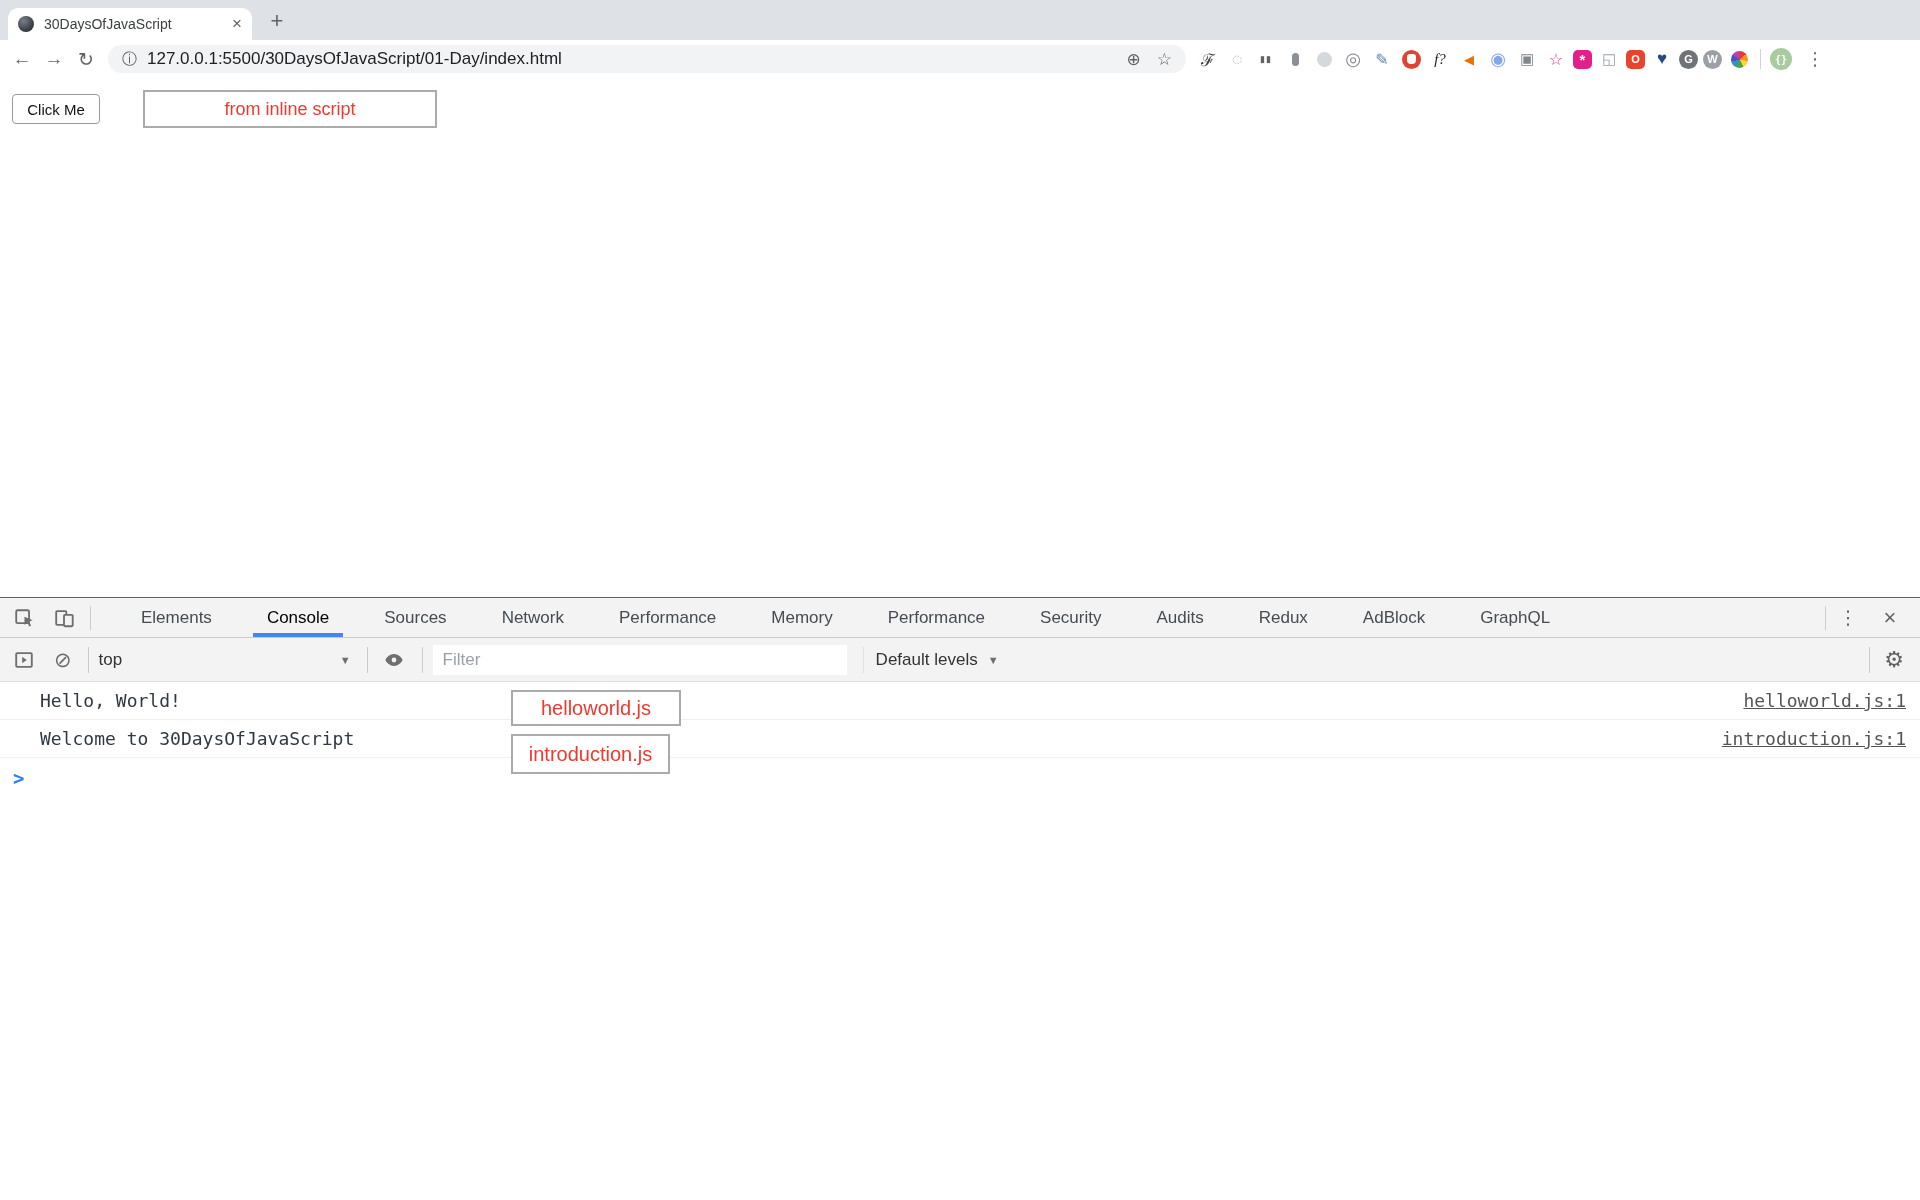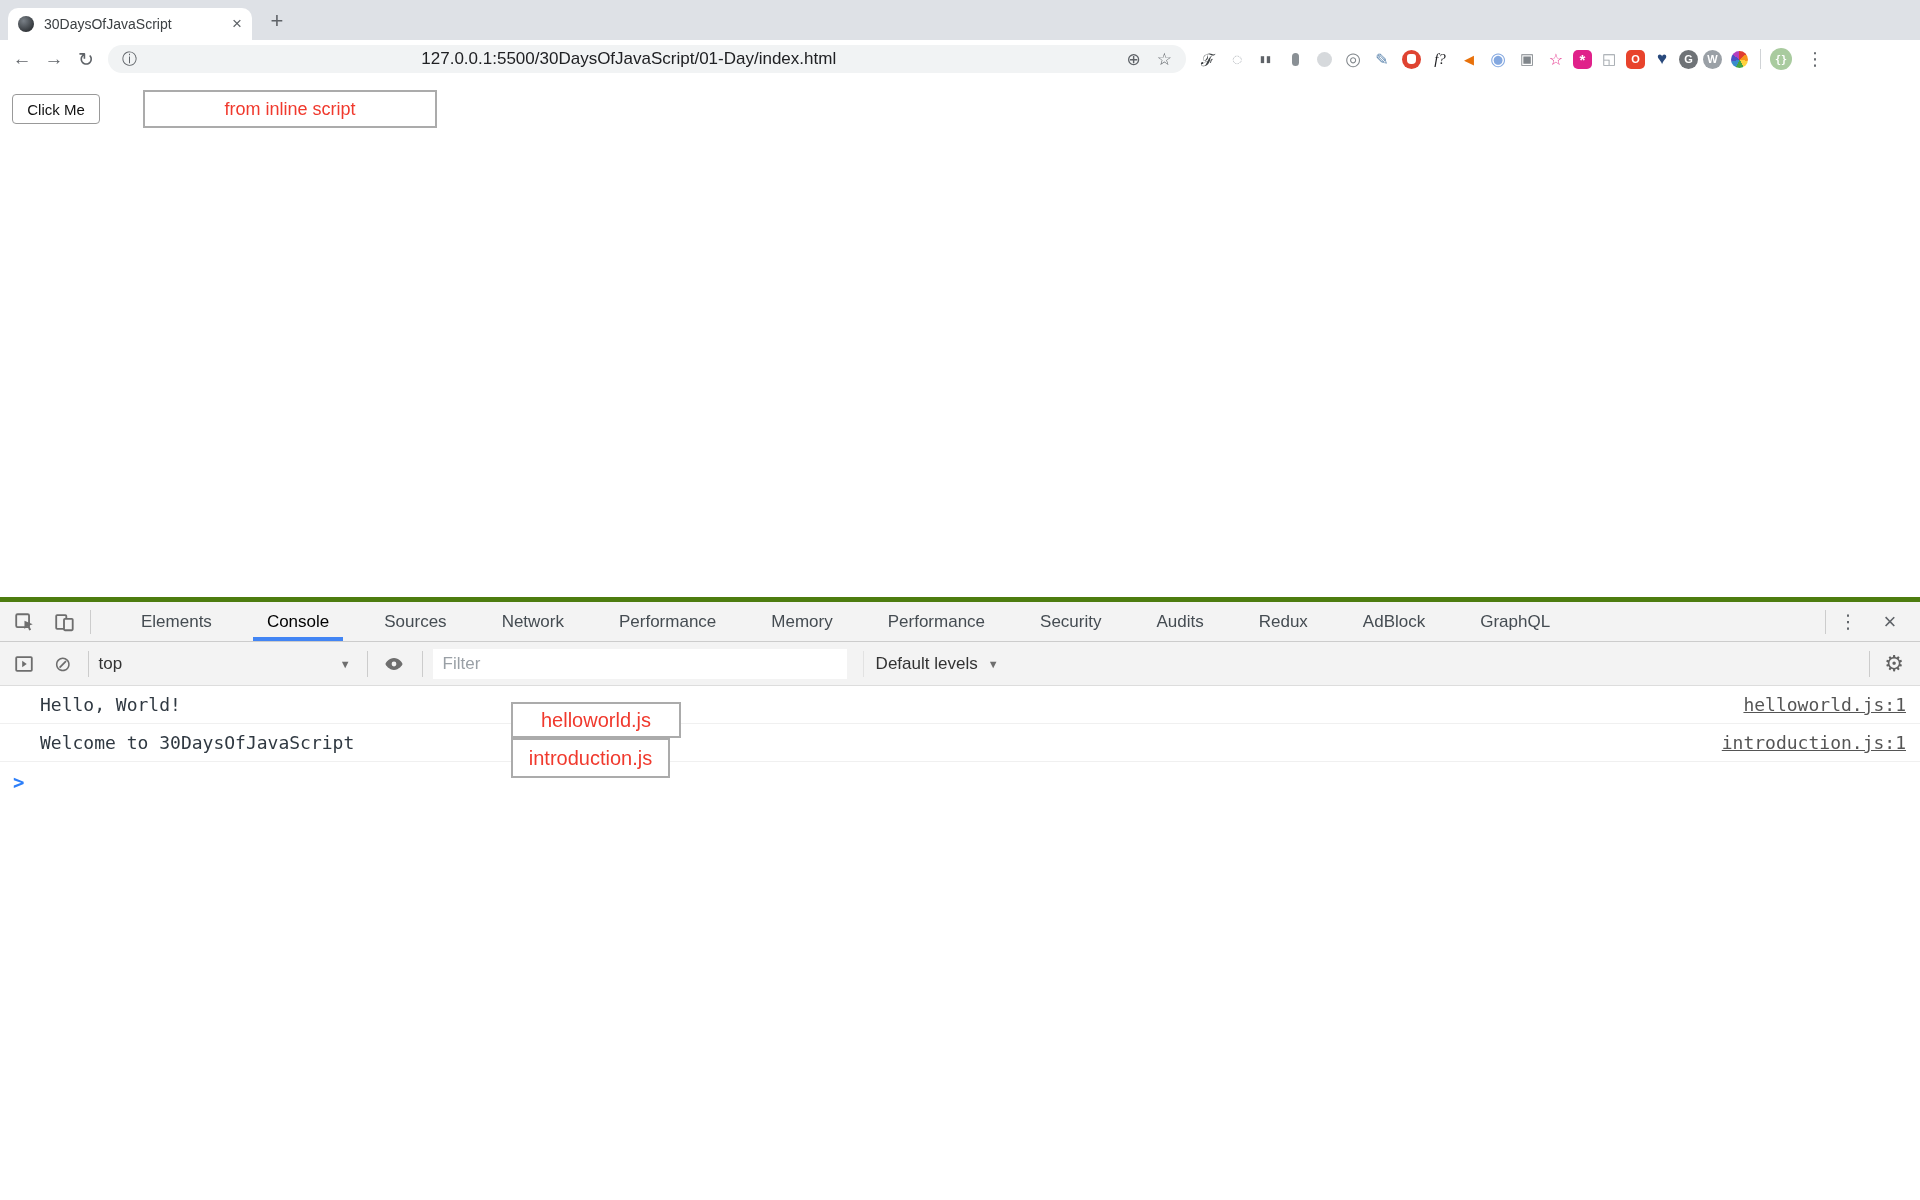--- a/index.html
+++ b/index.html
@@ -18,21 +18,21 @@
   .newtab { position:absolute; left:260px; top:6px; width:34px; height:30px; display:flex;
             align-items:center; justify-content:center; font-size:22px; color:#5f6368; }
 
   
   .toolbar { position:absolute; top:40px; left:0; right:0; height:38px; background:#fff;
              display:flex; align-items:center; padding:0 12px 0 6px; }
   .nav-icon { width:32px; text-align:center; font-size:19px; color:#5f6368; flex:0 0 auto; }
   .omnibox { margin-left:6px; width:1078px; height:28px; background:#f1f3f4; border-radius:14px;
              display:flex; align-items:center; padding:0 14px; flex:0 0 auto; }
   .info-icon { font-size:15px; color:#5f6368; margin-right:10px; }
-  .url-text { font-size:17px; color:#202124; flex:1; white-space:nowrap; overflow:hidden;text-align:center; }
+  .url-text { font-size:17px; color:#202124; flex:1; white-space:nowrap; overflow:hidden; }
   .omni-ic { font-size:17px; color:#5f6368; margin-left:16px; }
   .extensions { display:flex; align-items:center; margin-left:10px; gap:5px; }
   .ext { width:24px; height:26px; display:flex; align-items:center; justify-content:center;
          font-size:16px; color:#5f6368; flex:0 0 auto; }
   .e-fn { color:#3c4043; font-size:17px; }
   .e-aperture { color:#9aa0a6; font-size:18px; }
   .e-pause { color:#5f6368; font-size:9px; letter-spacing:1px; }
   .e-mic::before { content:""; width:7px; height:13px; border-radius:4px; background:#8a9095; display:block; }
   .e-fgear::before { content:""; width:15px; height:15px; border-radius:50%; background:#d6d9dc; display:block; }
   .e-target { color:#80868b; font-size:18px; }
@@ -65,21 +65,21 @@
   
   .page { position:absolute; top:78px; left:0; right:0; height:519px; background:#fff;padding-left:20px; }
   .clickme { position:absolute; left:12px; top:16px; width:88px; height:30px; background:#fff;
              border:1px solid #999; border-radius:4px; font-size:15px; color:#111;
              font-family:"Liberation Sans",sans-serif; }
   .annotation-box { border:2px solid #ababab; background:#fff; display:flex; align-items:center;
                     justify-content:center; color:#f0392d; font-family:"Liberation Sans",sans-serif; }
   .page-annotation { position:absolute; left:143px; top:12px; width:294px; height:38px; font-size:18px; }
 
   
-  .devtools { position:absolute; top:597px; left:0; right:0; bottom:0; border-top:5px solid #4d7c0f; background:#fff; }
+  .devtools { position:absolute; top:597px; left:0; right:0; bottom:0; border-top:1px solid #4d7c0f; background:#fff; }
   .dt-tabbar { height:40px; background:#f3f3f3; border-bottom:1px solid #ccc; display:flex;
                align-items:center; position:relative; }
   .dt-icon { display:flex; align-items:center; justify-content:center; width:24px; height:24px; flex:0 0 auto; }
   .i-inspect { margin-left:12px; }
   .i-device { margin-left:16px; }
   .dt-sep { width:1px; height:24px; background:#ccc; margin-left:14px; flex:0 0 auto; }
   .dt-tabs { display:flex; gap:55px; margin-left:50px; height:100%; align-items:center; }
   .dt-tab { font-size:17px; color:#454c52; position:relative; height:100%; line-height:40px; white-space:nowrap; }
   .dt-tab.active { color:#000000; }
   .dt-tab.active::after { content:""; position:absolute; left:-14px; right:-14px; bottom:0; height:4px; background:#4285f4; }
@@ -104,21 +104,21 @@
   .tb-spacer { flex:1; }
   .gear-icon { font-size:22px; color:#616161; margin:0 16px 0 14px; }
 
   .dt-console { position:relative; font-family:"DejaVu Sans Mono","Liberation Mono",monospace; }
   .console-row { height:38px; display:flex; align-items:center; border-bottom:1px solid #f0f0f0;
                  padding:0 14px 0 40px; font-size:18px; color:#303942; }
   .console-source { margin-left:auto; color:#555; text-decoration:underline; font-size:18px; }
   .console-prompt { height:40px; display:flex; align-items:center; padding-left:13px;
                     color:#2d7ff9; font-size:19px; font-weight:bold; }
   .console-annotation { position:absolute; font-size:20px; }
-  .ca1 { left:511px; top:16px; width:170px; height:36px; }
+  .ca1 { left:511px; top:8px; width:170px; height:36px; }
   .ca2 { left:511px; top:52px; width:159px; height:40px; }
 </style>
 </head>
 <body>
 
 <div class="screen">
 
   <div class="tabstrip">
     <div class="tab">
       <span class="favicon"></span>

